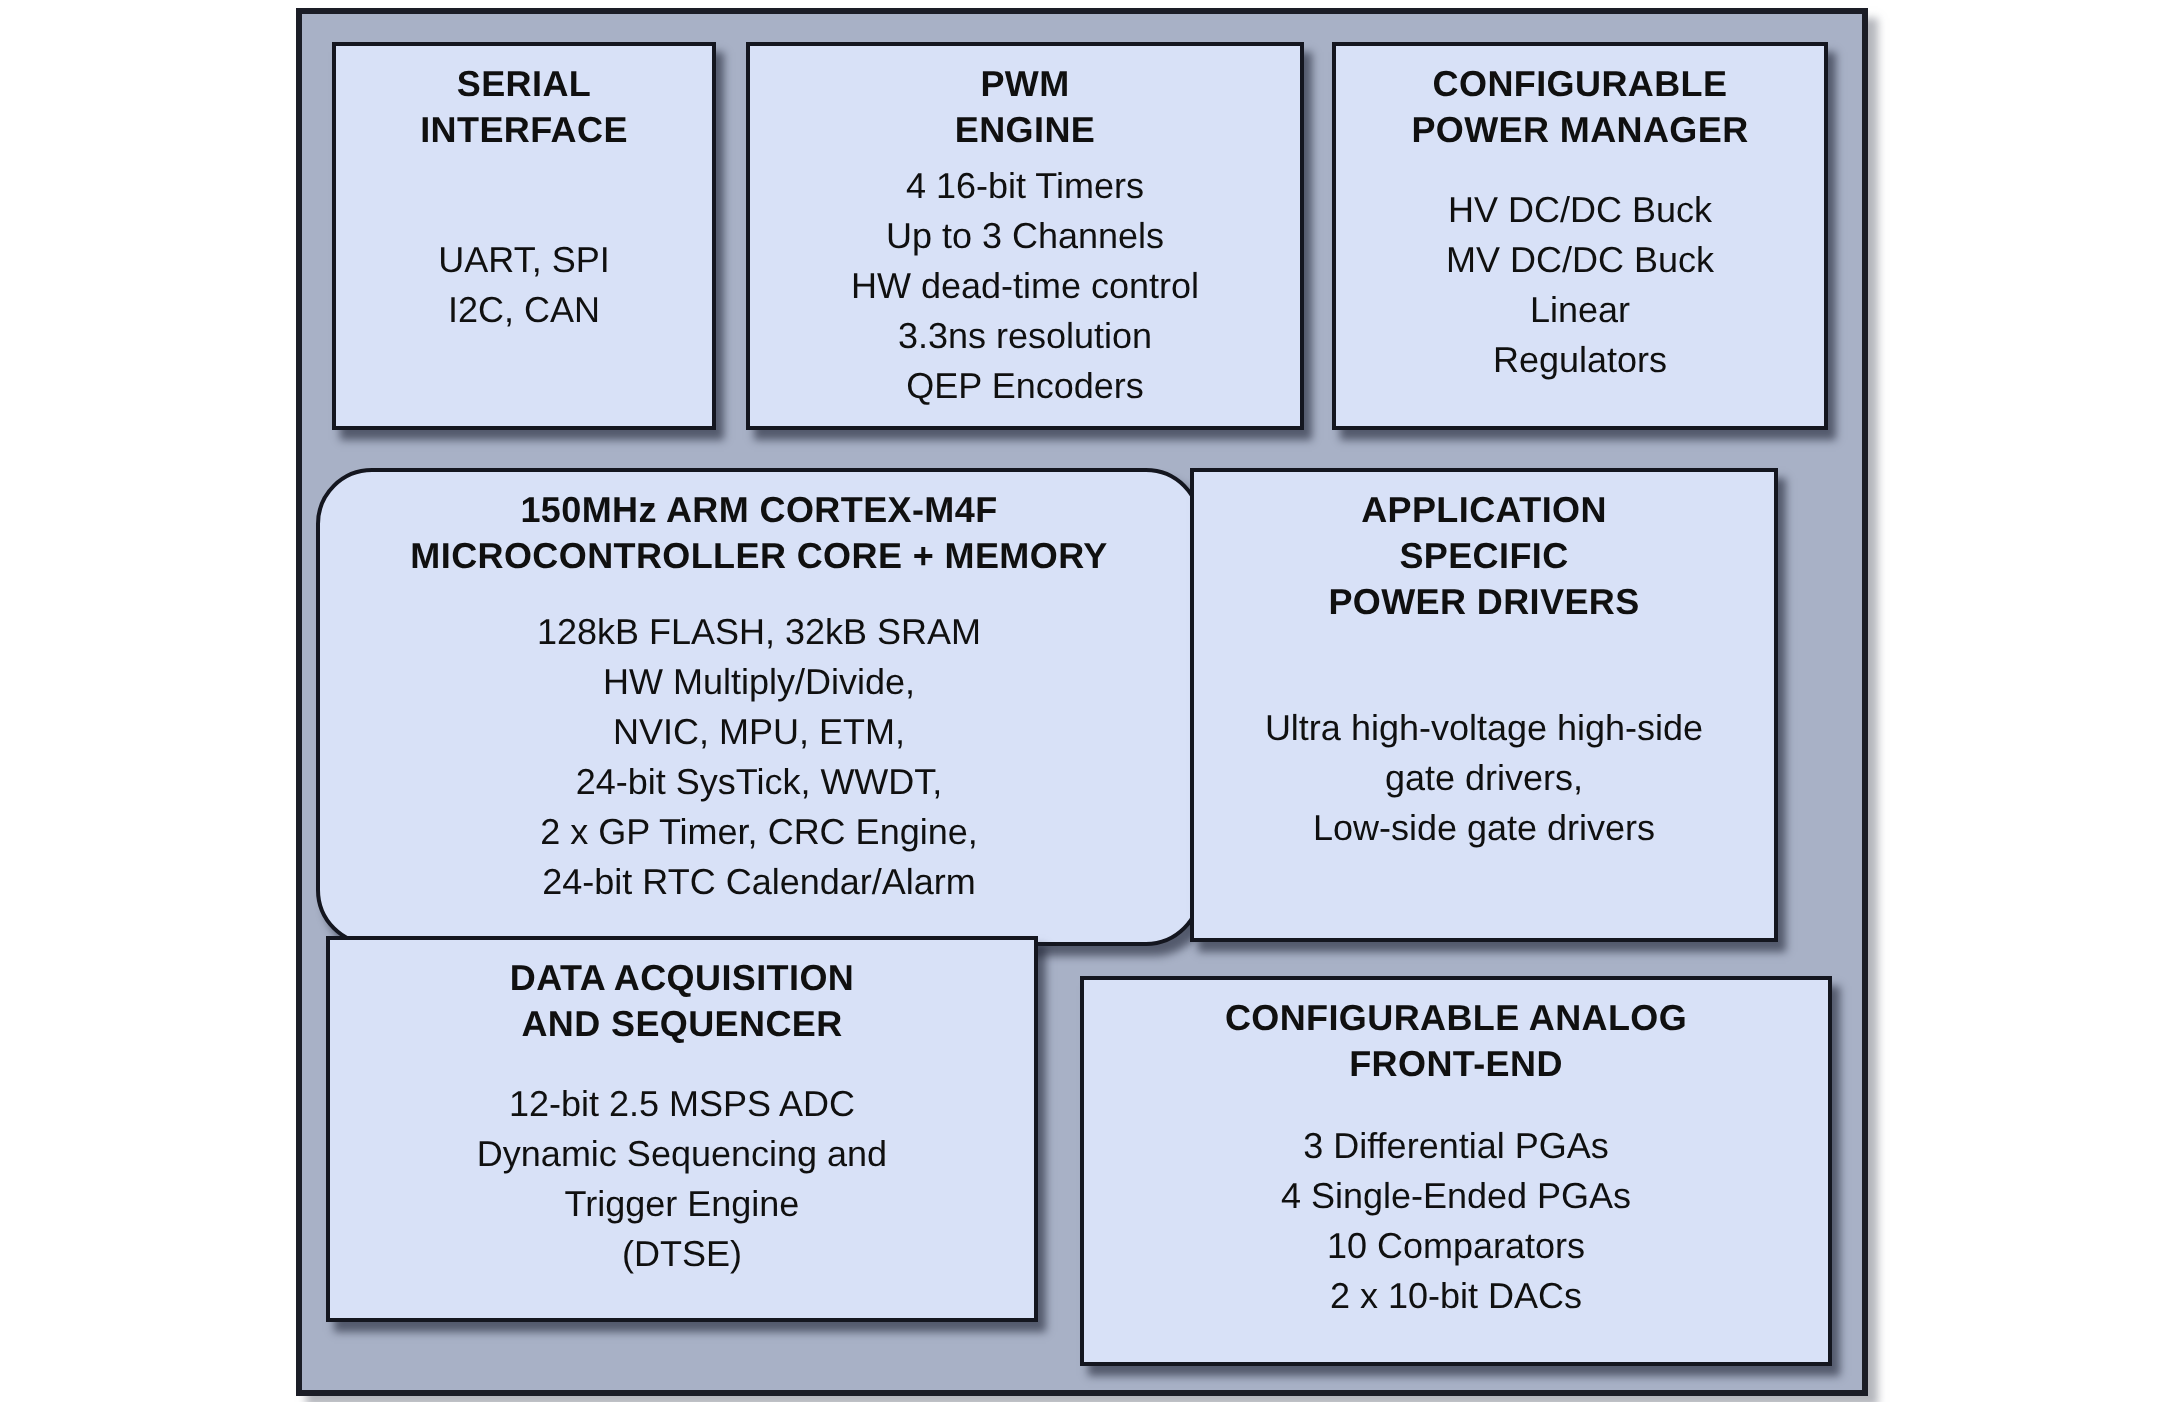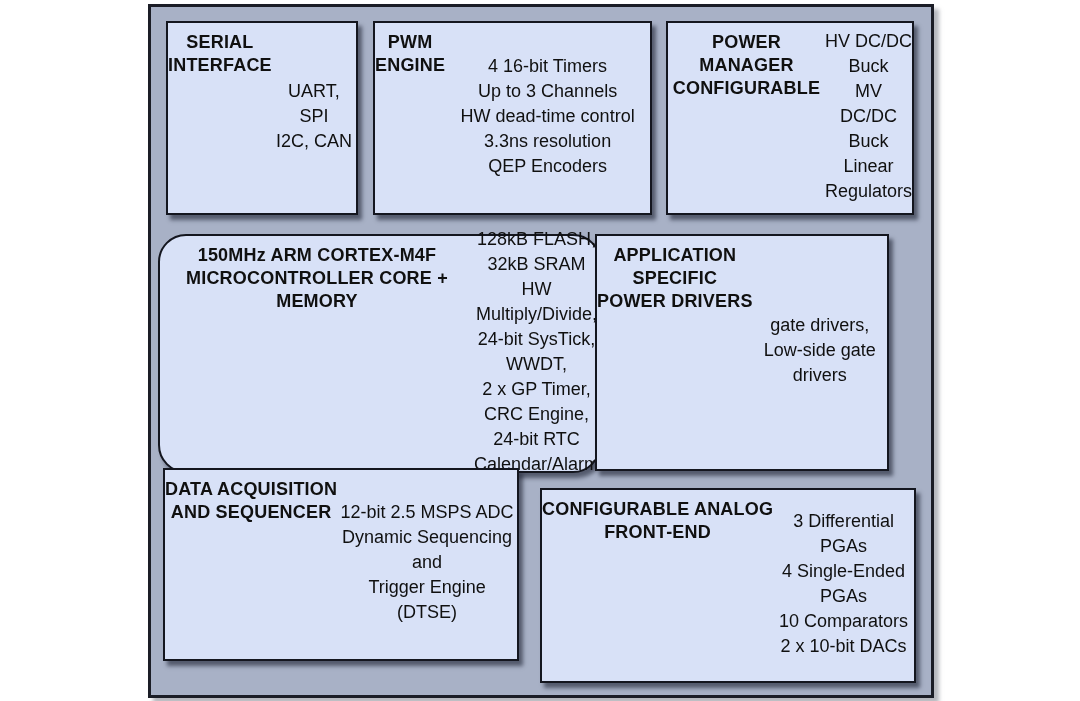--- a/index.html
+++ b/index.html
@@ -24,21 +24,21 @@
     border: 3px solid #1b1d26;
     box-shadow: 5px 5px 4px rgba(120,124,135,0.55);
   }
 
   .block {
     position: absolute;
     background: #d8e1f7;
     border: 2px solid #14161f;
     box-shadow: 4px 5px 4px rgba(28,33,50,0.60);
     display: flex;
-    flex-direction: row;
+    flex-direction: column;
     color: #101010;
     text-align: center;
   }
 
   .block-title {
     padding-top: 8px;
     font-weight: bold;
     font-size: 18px;
     line-height: 23px;
     letter-spacing: 0.2px;
@@ -91,52 +91,54 @@
         <span class="body-line">4 16-bit Timers</span>
         <span class="body-line">Up to 3 Channels</span>
         <span class="body-line">HW dead-time control</span>
         <span class="body-line">3.3ns resolution</span>
         <span class="body-line">QEP Encoders</span>
       </div>
     </div>
 
     <div class="block b3">
       <div class="block-title">
+        <span class="title-line">CONFIGURABLE</span>
         <span class="title-line">POWER MANAGER</span>
-        <span class="title-line">CONFIGURABLE</span>
       </div>
       <div class="block-body">
         <span class="body-line">HV DC/DC Buck</span>
         <span class="body-line">MV DC/DC Buck</span>
         <span class="body-line">Linear</span>
         <span class="body-line">Regulators</span>
       </div>
     </div>
 
     <div class="block b4">
       <div class="block-title">
         <span class="title-line">150MHz ARM CORTEX-M4F</span>
         <span class="title-line">MICROCONTROLLER CORE + MEMORY</span>
       </div>
       <div class="block-body">
         <span class="body-line">128kB FLASH, 32kB SRAM</span>
         <span class="body-line">HW Multiply/Divide,</span>
+        <span class="body-line">NVIC, MPU, ETM,</span>
         <span class="body-line">24-bit SysTick, WWDT,</span>
         <span class="body-line">2 x GP Timer, CRC Engine,</span>
         <span class="body-line">24-bit RTC Calendar/Alarm</span>
       </div>
     </div>
 
     <div class="block b5">
       <div class="block-title">
         <span class="title-line">APPLICATION</span>
         <span class="title-line">SPECIFIC</span>
         <span class="title-line">POWER DRIVERS</span>
       </div>
       <div class="block-body">
+        <span class="body-line">Ultra high-voltage high-side</span>
         <span class="body-line">gate drivers,</span>
         <span class="body-line">Low-side gate drivers</span>
       </div>
     </div>
 
     <div class="block b6">
       <div class="block-title">
         <span class="title-line">DATA ACQUISITION</span>
         <span class="title-line">AND SEQUENCER</span>
       </div>

